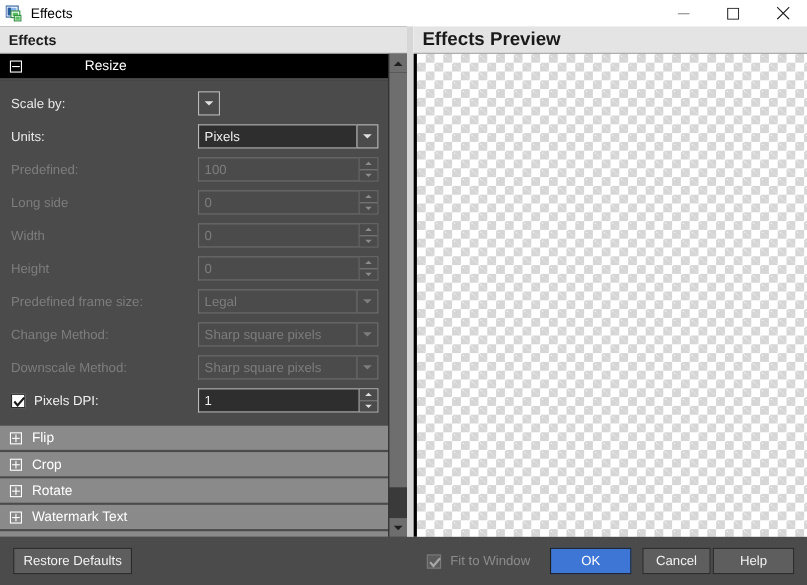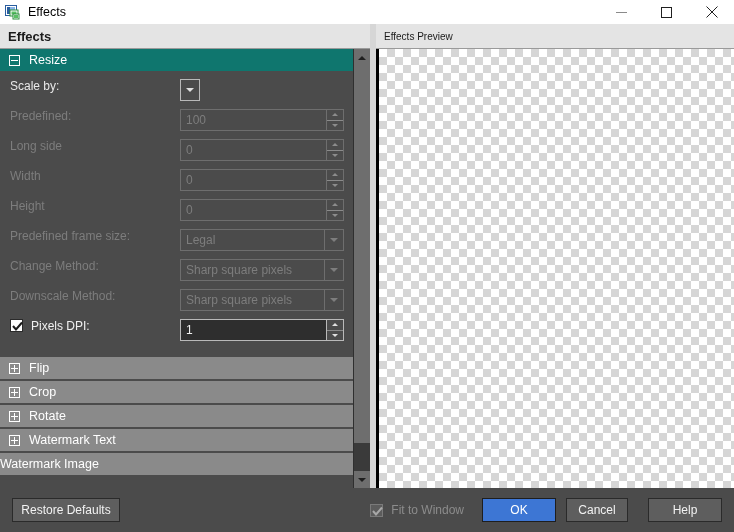--- a/index.html
+++ b/index.html
@@ -72,22 +72,22 @@
     align-items: center;
     box-sizing: border-box;
   }
   .pane-header-text {
     font-size: 13px;
     font-weight: bold;
     color: #1a1a1a;
     padding-left: 8px;
   }
   .pane-header.preview .pane-header-text {
-    font-weight: normal;
-    font-size: 10px;
+    font-weight: bold;
+    font-size: 17px;
   }
 
   .accordion-wrap {
     position: absolute;
     left: 0; top: 25px;
     width: 370px;
     height: 439px;
     overflow: hidden;
     background: #4b4b4b;
   }
@@ -99,21 +99,21 @@
   }
 
   .sect-header {
     height: 24px;
     background: #8a8a8a;
     border-bottom: 2px solid #4b4b4b;
     display: flex;
     align-items: center;
     box-sizing: border-box;
   }
-  .sect-header.expanded { background: #0f766e; }
+  .sect-header.expanded { background: #000000; gap: 48px; }
   .expander {
     width: 11px; height: 11px;
     border: 1px solid #ffffff;
     margin-left: 9px;
     margin-right: 9px;
     position: relative;
     box-sizing: border-box;
     flex: 0 0 auto;
   }
   .expander::before {
@@ -135,20 +135,21 @@
     color: #ffffff;
   }
 
   .sect-body {
     background: #4b4b4b;
     padding: 6px 0 8px 0;
   }
   .row {
     height: 30px;
     display: flex;
+    align-items: center;
     padding-left: 10px;
     box-sizing: border-box;
   }
   .row-label {
     font-size: 12px;
     color: #e8e8e8;
     width: 170px;
     flex: 0 0 auto;
   }
   .row-label.disabled { color: #7d7d7d; }
@@ -374,21 +375,21 @@
     margin-left: 12px;
     width: 108px;
   }
   .btn.ok {
     width: 74px;
     background: #3d76d4;
     border: 1px solid #1e1e1e;
     color: #ffffff;
     margin-right: 10px;
   }
-  .btn.cancel { width: 62px; margin-right: 20px; }
+  .btn.cancel { width: 62px; margin-right: 2px; }
   .btn.help   { width: 74px; }
 
   .fit-wrap {
     display: flex;
     align-items: center;
     margin-right: 18px;
   }
   .fit-label {
     font-size: 12px;
     color: #8c8c8c;
@@ -448,20 +449,29 @@
 
           <div class="row">
             <span class="row-label">Scale by:</span>
             <div class="ctrl">
               <div class="combo-btn">
                   <span class="chev"></span>
                 </div>
             </div>
           </div>
 
+          <div class="row">
+            <span class="row-label">Units:</span>
+            <div class="ctrl">
+              <div class="field">Pixels</div>
+              <div class="combo-btn">
+                  <span class="chev"></span>
+                </div>
+            </div>
+          </div>
 
           <div class="row">
             <span class="row-label disabled">Predefined:</span>
             <div class="ctrl disabled">
               <div class="field">100</div>
               <div class="spin-btns">
                 <div class="spin up">
                     <span class="tri-up"></span>
                   </div>
                 <div class="spin down">

